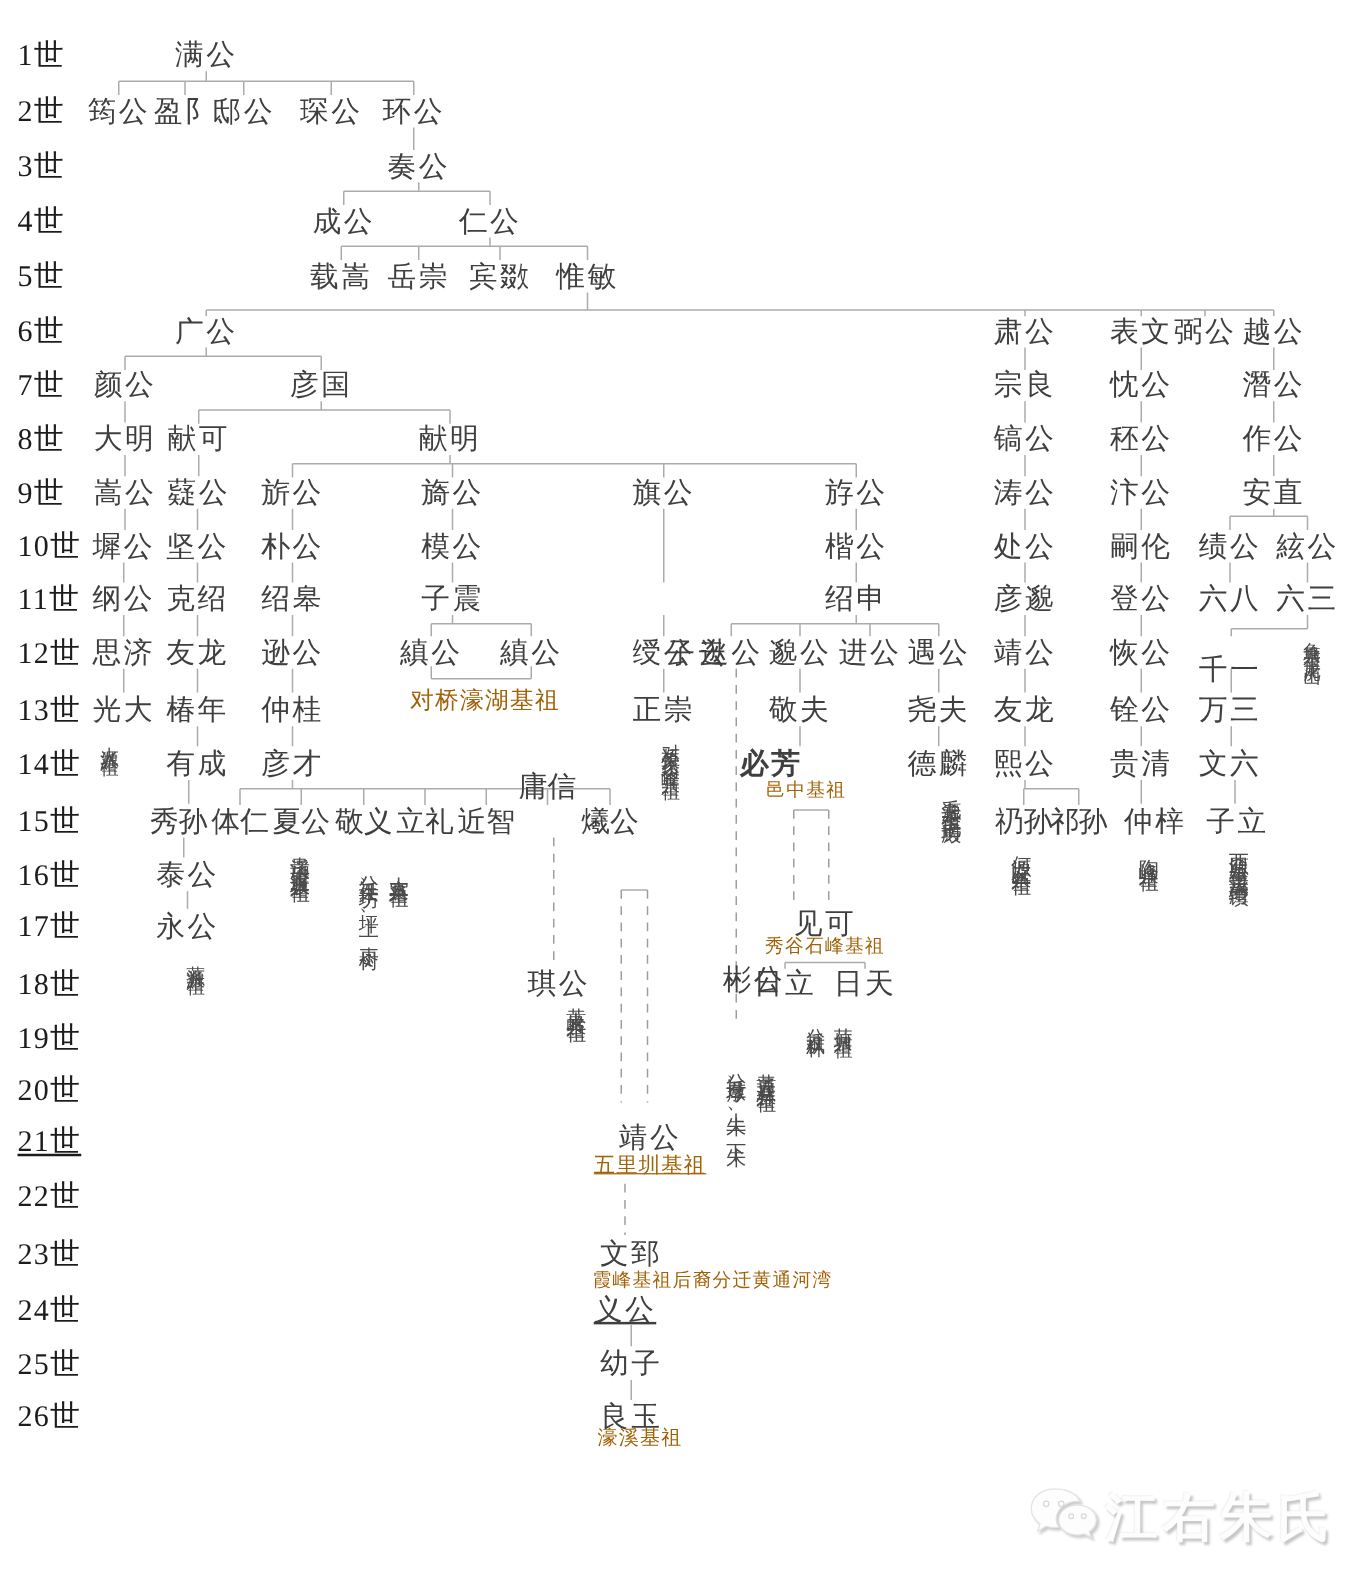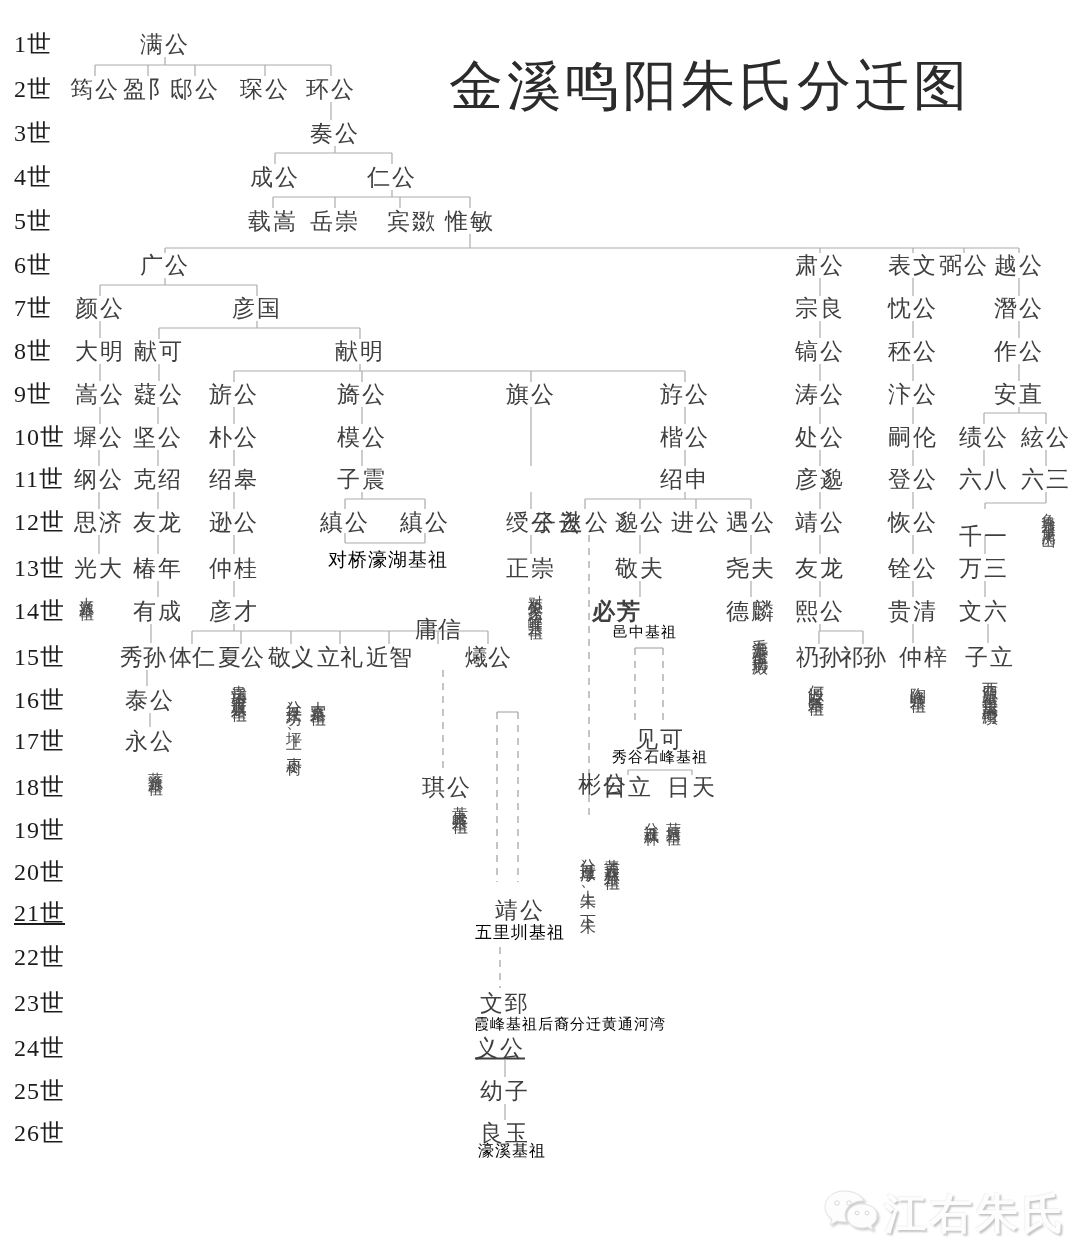--- a/index.html
+++ b/index.html
@@ -16,21 +16,21 @@
     position:absolute;left:14px;transform:translateY(-50%);
     font-size:24px;letter-spacing:1px;color:#1c1c1c;white-space:nowrap;
   }
   .person{
     position:absolute;transform:translate(-50%,-50%);
     font-size:23px;letter-spacing:2px;color:#3f3f3f;white-space:nowrap;
   }
   .person.tight{font-size:23px;letter-spacing:0;}
   .note-h{
     position:absolute;transform:translate(-50%,-50%);
-    color:#000000;white-space:nowrap;letter-spacing:1px;
+    color:#a16207;white-space:nowrap;letter-spacing:1px;
   }
   .note-v{
     position:absolute;transform:translateX(-50%);
     writing-mode:vertical-rl;color:#4a4a4a;letter-spacing:3px;line-height:1;
   }
   .watermark{
     position:absolute;right:12px;top:1186px;display:flex;align-items:center;gap:6px;
   }
   .watermark .wm-text{
     font-size:42px;font-weight:bold;letter-spacing:4px;color:#fdfdfd;white-space:nowrap;
@@ -180,21 +180,20 @@
       <line x1="505" y1="1104" x2="505" y2="1120" stroke="#ababab" stroke-width="1.2"></line>
       <line x1="589" y1="535" x2="589" y2="816" stroke="#9e9e9e" stroke-width="1.2" stroke-dasharray="7 6"></line>
       <line x1="443" y1="670" x2="443" y2="772" stroke="#9e9e9e" stroke-width="1.2" stroke-dasharray="7 6"></line>
       <line x1="635" y1="648" x2="635" y2="722" stroke="#9e9e9e" stroke-width="1.2" stroke-dasharray="7 6"></line>
       <line x1="663" y1="648" x2="663" y2="722" stroke="#9e9e9e" stroke-width="1.2" stroke-dasharray="7 6"></line>
       <line x1="497" y1="712" x2="497" y2="882" stroke="#9e9e9e" stroke-width="1.2" stroke-dasharray="7 6"></line>
       <line x1="518" y1="712" x2="518" y2="882" stroke="#9e9e9e" stroke-width="1.2" stroke-dasharray="7 6"></line>
       <line x1="500" y1="947" x2="500" y2="988" stroke="#9e9e9e" stroke-width="1.2" stroke-dasharray="7 6"></line>
     </svg>
 
-  <div class="chart-title">金溪鸣阳朱氏分迁图</div>
 
   <div id="gen-labels">
       <div class="gen-label" style="top: 44px;">1世</div>
       <div class="gen-label" style="top: 89px;">2世</div>
       <div class="gen-label" style="top: 133px;">3世</div>
       <div class="gen-label" style="top: 177px;">4世</div>
       <div class="gen-label" style="top: 221px;">5世</div>
       <div class="gen-label" style="top: 265px;">6世</div>
       <div class="gen-label" style="top: 308px;">7世</div>
       <div class="gen-label" style="top: 351px;">8世</div>
@@ -222,21 +221,21 @@
       <div class="person" style="left: 95px; top: 89px;">筠公</div>
       <div class="person" style="left: 148px; top: 89px;">盈阝</div>
       <div class="person" style="left: 195px; top: 89px;">邸公</div>
       <div class="person" style="left: 265px; top: 89px;">琛公</div>
       <div class="person" style="left: 331px; top: 89px;">环公</div>
       <div class="person" style="left: 335px; top: 133px;">奏公</div>
       <div class="person" style="left: 275px; top: 177px;">成公</div>
       <div class="person" style="left: 392px; top: 177px;">仁公</div>
       <div class="person" style="left: 273px; top: 221px;">载嵩</div>
       <div class="person" style="left: 335px; top: 221px;">岳崇</div>
-      <div class="person" style="left: 412px; top: 221px; text-align: right;">宾敪</div>
+      <div class="person" style="left: 400px; top: 221px; text-align: right;">宾敪</div>
       <div class="person" style="left: 470px; top: 221px;">惟敏</div>
       <div class="person" style="left: 165px; top: 265px;">广公</div>
       <div class="person" style="left: 820px; top: 265px;">肃公</div>
       <div class="person" style="left: 913px; top: 265px;">表文</div>
       <div class="person" style="left: 964px; top: 265px;">弼公</div>
       <div class="person" style="left: 1019px; top: 265px;">越公</div>
       <div class="person" style="left: 100px; top: 308px;">颜公</div>
       <div class="person" style="left: 257px; top: 308px;">彦国</div>
       <div class="person" style="left: 820px; top: 308px;">宗良</div>
       <div class="person" style="left: 913px; top: 308px;">忱公</div>
@@ -342,21 +341,21 @@
       <div class="note-h" style="left: 660px; top: 757px; font-size: 15px;">秀谷石峰基祖</div>
       <div class="note-v" style="left: 673px; top: 810px; font-size: 15px;">荷塘基祖</div>
       <div class="note-v" style="left: 651px; top: 810px; font-size: 15px;">分迁枫林</div>
       <div class="note-v" style="left: 612px; top: 846px; font-size: 16px;">黄通云林基祖</div>
       <div class="note-v" style="left: 588px; top: 846px; font-size: 16px;">分迁墩厚、上朱、下朱</div>
       <div class="note-v" style="left: 760px; top: 626px; font-size: 16px;">毛源基祖（毛坊殿）</div>
       <div class="note-v" style="left: 816px; top: 672px; font-size: 16px;">何源左区基祖</div>
       <div class="note-v" style="left: 918px; top: 675px; font-size: 16px;">陶峰基祖</div>
       <div class="note-v" style="left: 990px; top: 670px; font-size: 16px;">西源基祖（贵溪彭湾镇）</div>
       <div class="note-v" style="left: 1048px; top: 502px; font-size: 14px;">鱼塘基祖（龙虎山）</div>
-      <div class="note-h" style="left: 520px; top: 932px; font-size: 17px;">五里圳基祖</div>
+      <div class="note-h" style="left: 520px; top: 932px; font-size: 17px; text-decoration: underline;">五里圳基祖</div>
       <div class="note-h" style="left: 570px; top: 1024px; font-size: 15px;">霞峰基祖后裔分迁黄通河湾</div>
       <div class="note-h" style="left: 512px; top: 1151px; font-size: 16px;">濠溪基祖</div>
     </div>
 
   <div class="watermark">
     <span class="wm-icon">
       <svg width="56" height="50" viewBox="0 0 56 50">
         <g fill="#fdfdfd" stroke="#e3e3e3" stroke-width="1">
           <path d="M22 4 C11 4 3 11 3 20 c0 5 3 9 7 12 l-2 6 7 -4 c2 0.6 4.4 1 7 1 1 0 2 -0.1 3 -0.2 C24 33 23 31 23 28.5 23 20.5 30.5 14 40 14 c0.6 0 1.2 0 1.8 0.1 C39.5 8.2 31.6 4 22 4 Z"></path>
           <path d="M40 17 c-9 0 -15 5.5 -15 12 0 6.5 6 12 15 12 2 0 3.8 -0.3 5.5 -0.9 l5.5 3 -1.6 -4.8 c3.4 -2.2 5.6 -5.5 5.6 -9.3 0 -6.5 -6 -12 -15 -12 Z"></path>

